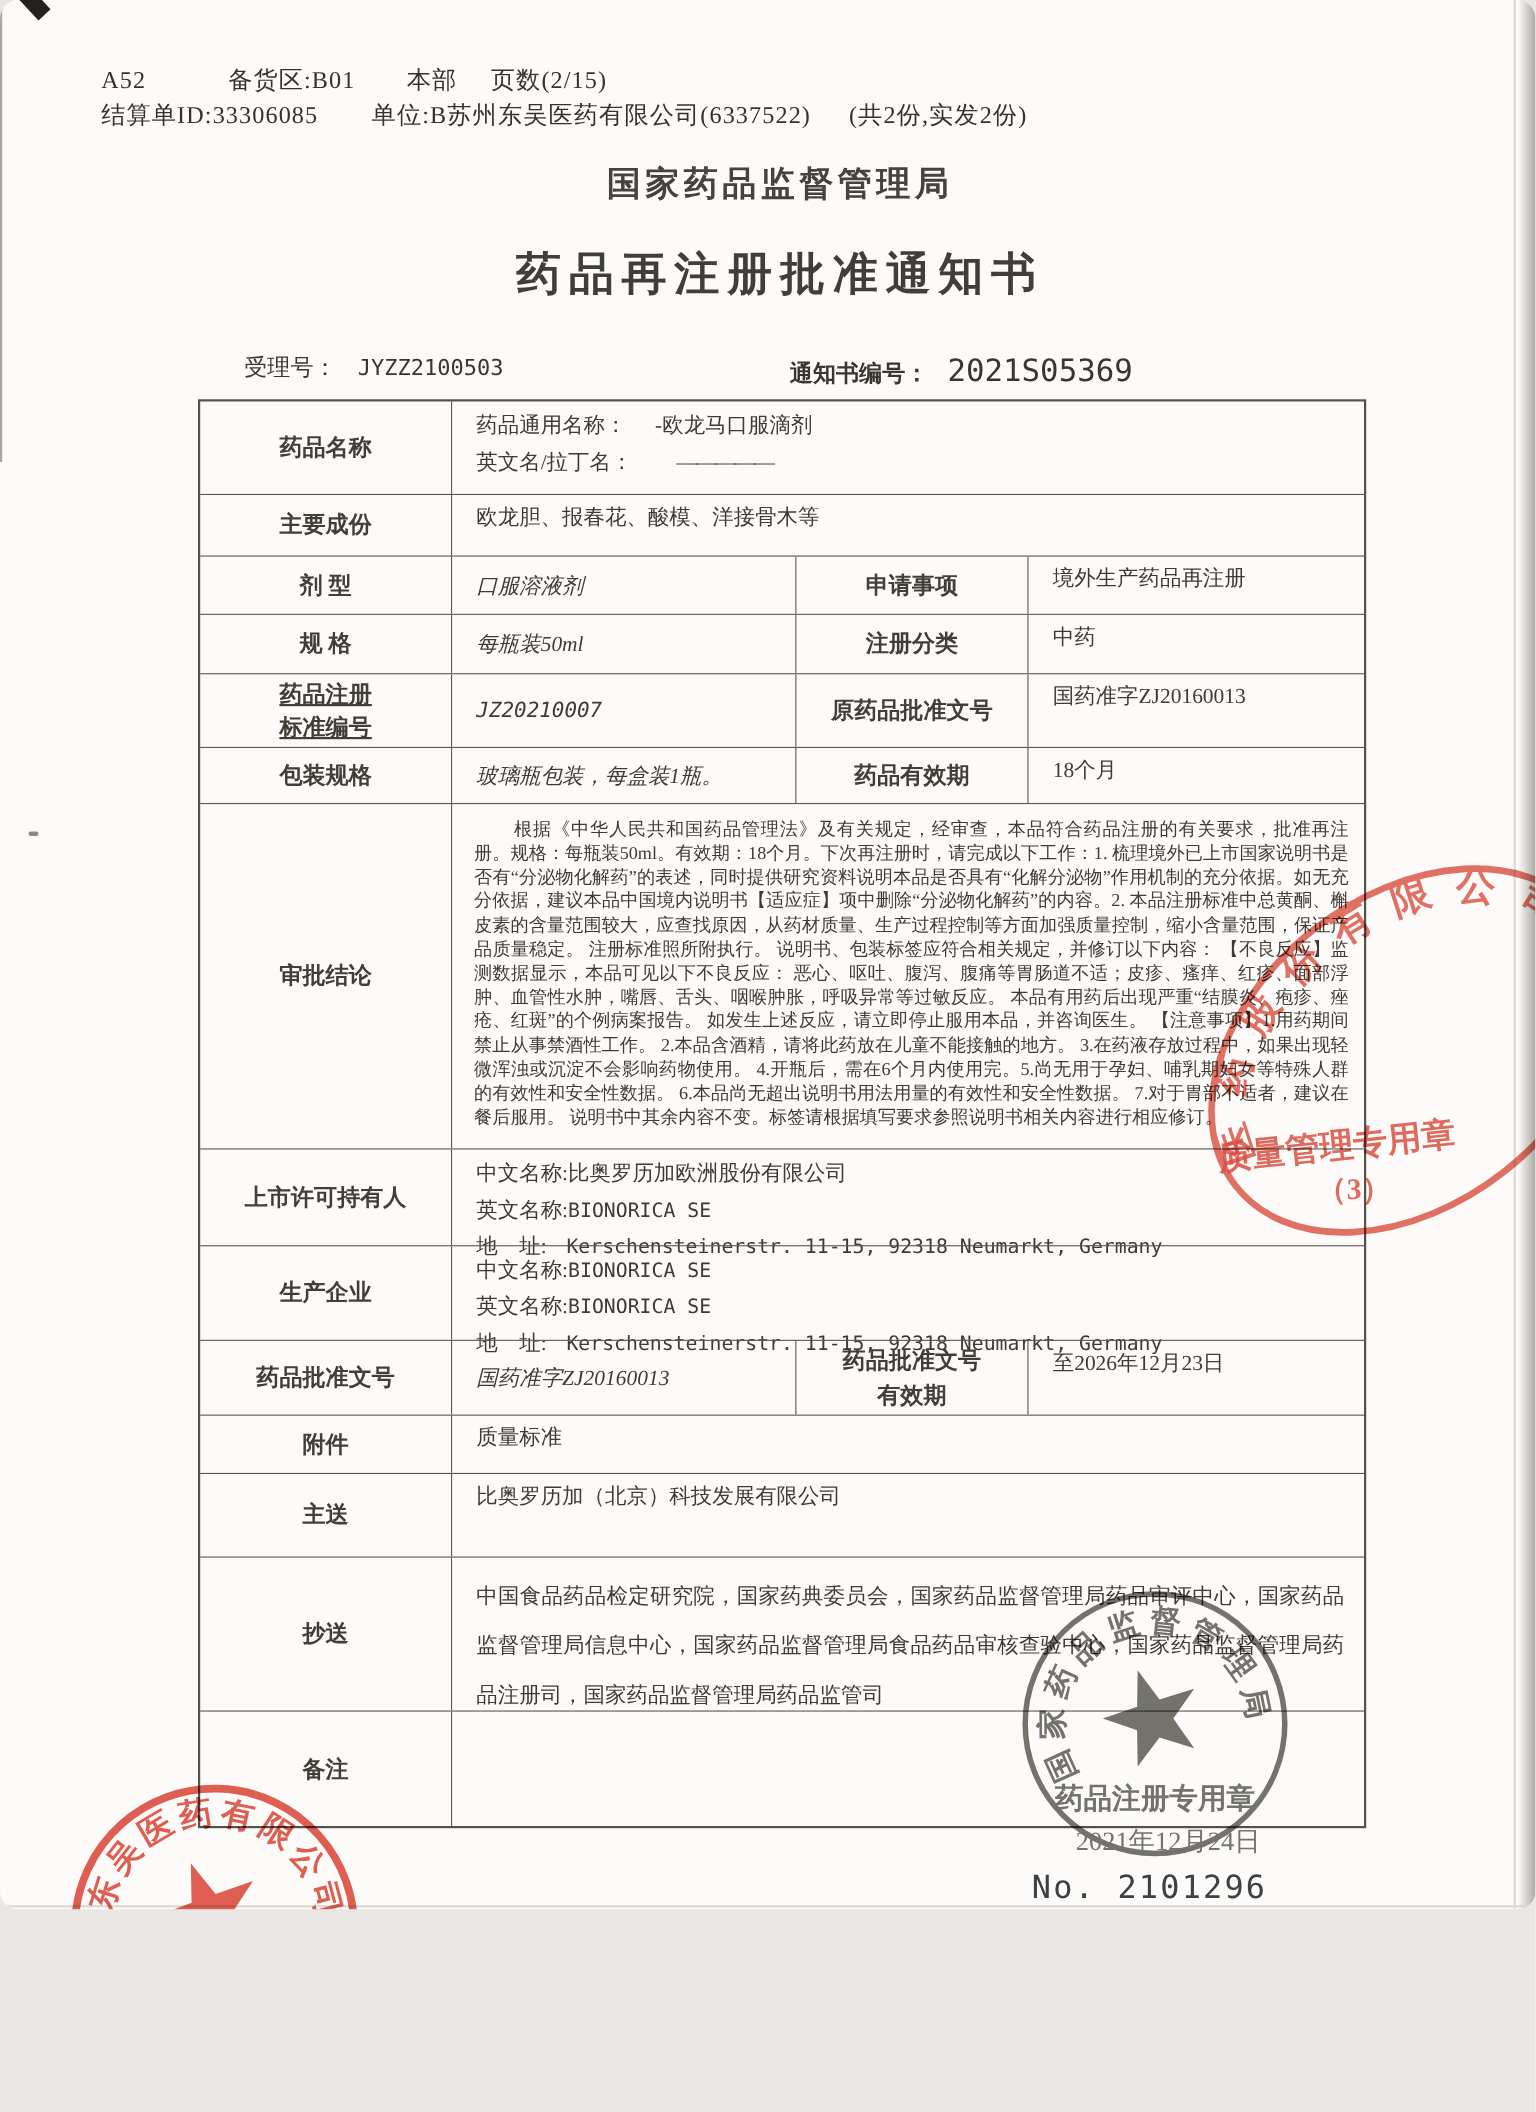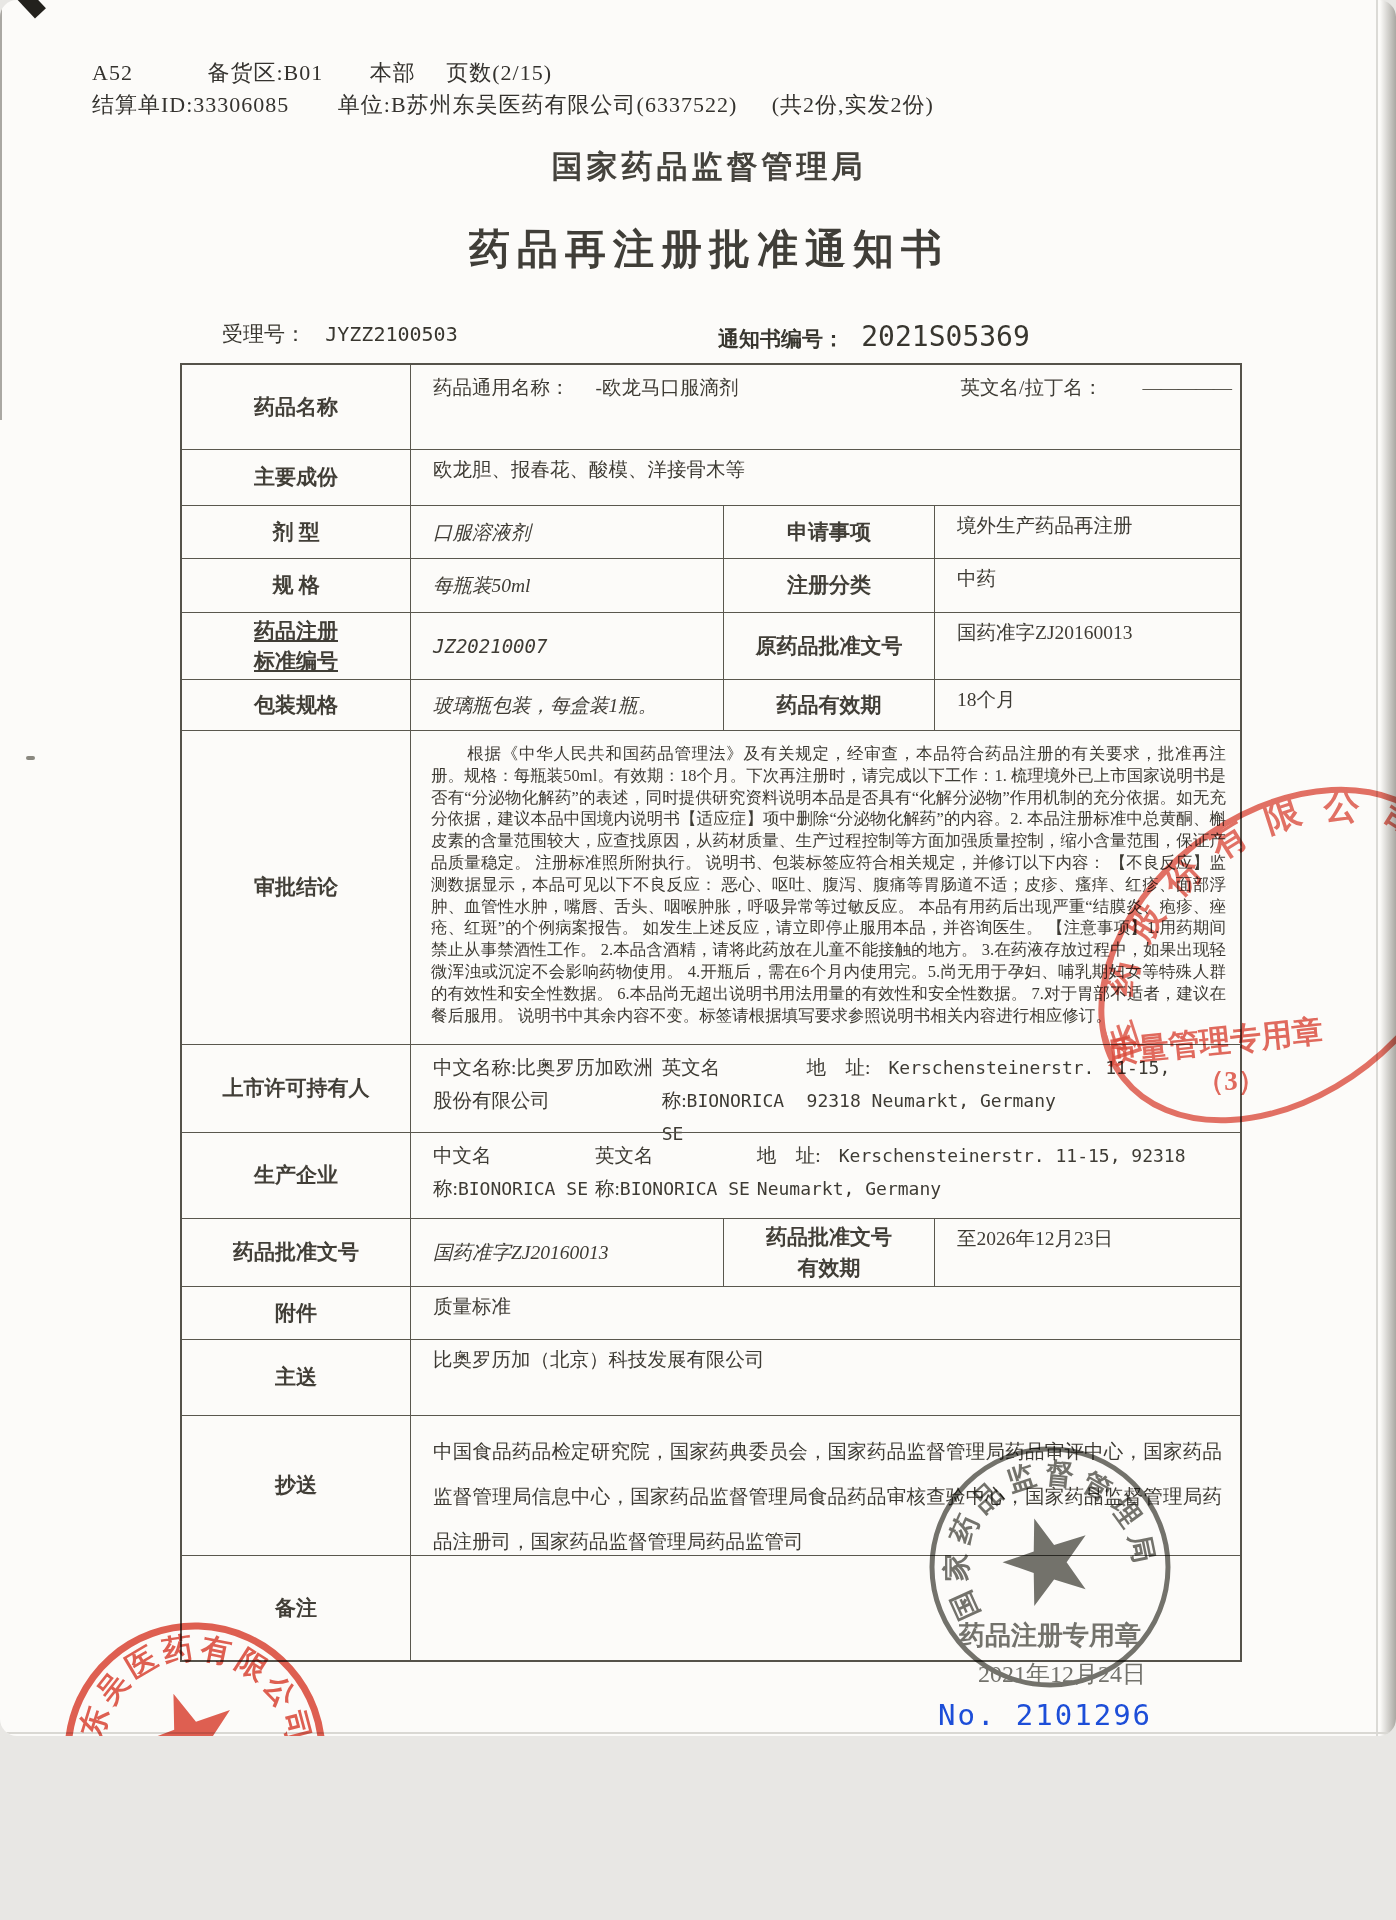--- a/index.html
+++ b/index.html
@@ -26,32 +26,32 @@
   .tbl{left:180px;top:363px;width:1058px;border:2px solid #55524a;display:flex;flex-direction:column;
        background:transparent;z-index:1;}
   .row{display:flex;border-top:1px solid #5a574e;}
   .row:first-child{border-top:none;}
   .lab{width:228px;flex:0 0 228px;display:flex;align-items:center;justify-content:center;
        text-align:center;font-weight:bold;font-size:21px;color:#413e37;border-right:1px solid #5a574e;
        line-height:1.45;}
   .lab2{width:210px;flex:0 0 210px;display:flex;align-items:center;justify-content:center;
         text-align:center;font-weight:bold;font-size:21px;color:#413e37;border-right:1px solid #5a574e;
         border-left:1px solid #5a574e;line-height:1.45;}
-  .val{flex:1;display:flex;flex-direction:row;justify-content:space-between;padding:6px 10px 6px 22px;
+  .val{flex:1;display:flex;flex-direction:column;justify-content:flex-start;padding:6px 10px 6px 22px;
        font-size:19.5px;color:#3e3b34;}
   .val1{width:312px;flex:0 0 312px;display:flex;align-items:center;padding-left:22px;
         font-size:19.5px;color:#3e3b34;box-sizing:border-box;font-style:italic;}
   .val .line{line-height:1.7;}
   .concl{display:block;padding:12px 14px 8px 20px;font-size:16.5px;line-height:21.8px;
          text-align:justify;text-indent:2.2em;color:#3e3b34;}
   .cc-text{display:block;padding:14px 18px 8px 22px;font-size:19.5px;line-height:2.3;
            text-align:justify;color:#3e3b34;}
   
   .stamp{mix-blend-mode:multiply;}
-  .serial{left:938px;top:1698px;font-size:29px;letter-spacing:2px;color:#1d4ed8;z-index:2;}
+  .serial{left:938px;top:1698px;font-size:29px;letter-spacing:2px;color:#404040;z-index:2;}
 </style>
 </head>
 <body>
 
 <div class="page">
 
   <div class="abs corner-mark"></div>
   <div class="abs left-sliver"></div>
   <div class="abs edge-right-line"></div>
   <div class="abs edge-right"></div>

